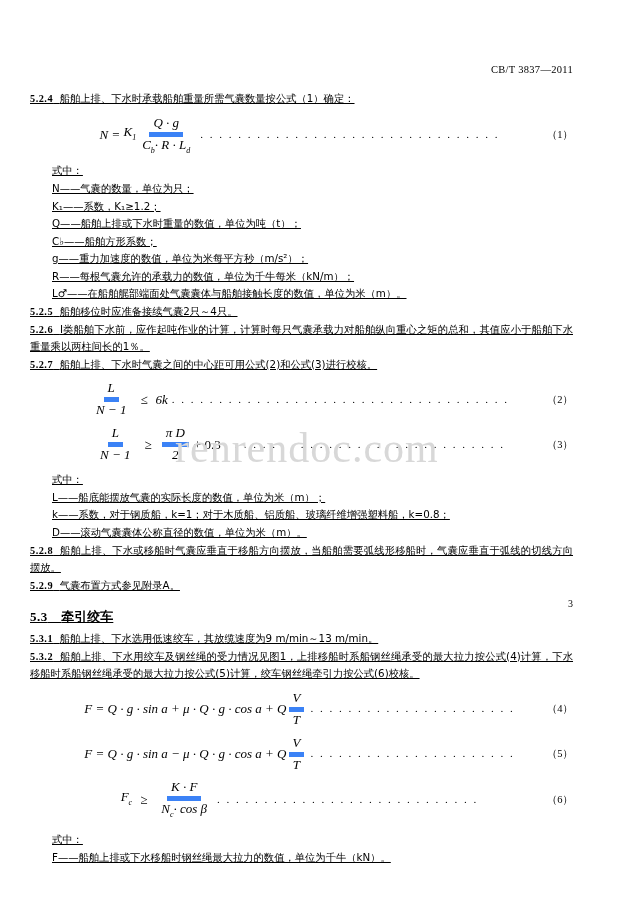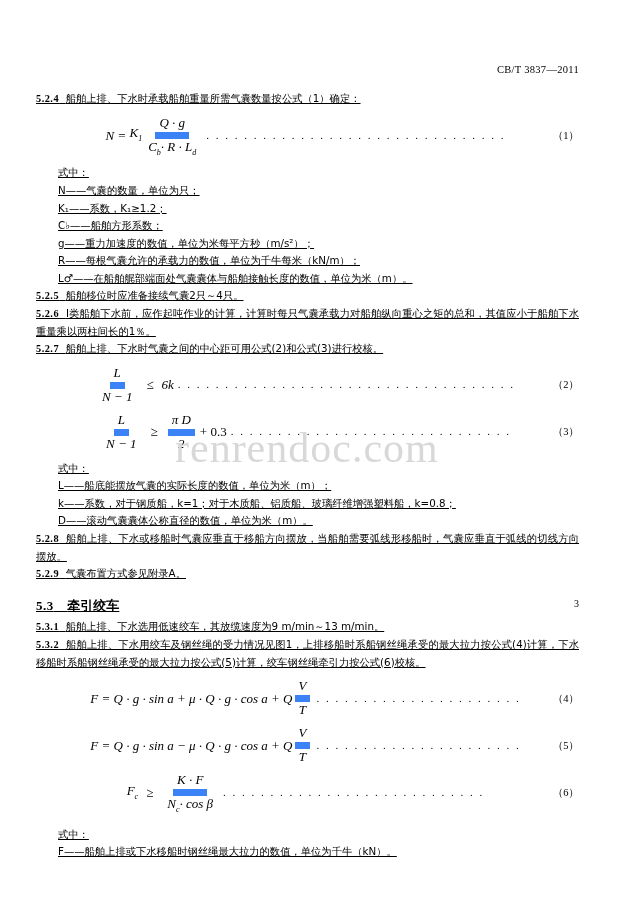--- a/index.html
+++ b/index.html
@@ -13,21 +13,21 @@
     height: 916px;
     background: #ffffff;
     margin: 0 auto;
     overflow: hidden;
     font-family: "DejaVu Sans", "Liberation Sans", sans-serif;
     color: #000;
     box-sizing: border-box;
   }
   .content {
     position: absolute;
-    left: 36px;
+    left: 30px;
     top: 0;
     width: 543px;
     height: 651px;
   }
   .header {
     position: absolute;
     top: 64px;
     right: 0;
     font-size: 10.5px;
     letter-spacing: 0.3px;
@@ -83,21 +83,21 @@
     display: inline-flex;
     flex-direction: column;
     align-items: center;
     justify-content: center;
     vertical-align: middle;
     margin: 0 2px;
     line-height: 1.15;
   }
   .frac .top {
     padding: 0 4px 1px 4px;
-    border-bottom: 7px solid #3b82f6;
+    border-bottom: 5px solid #3b82f6;
   }
   .frac .bot {
     padding: 1px 4px 0 4px;
   }
   .sub {
     font-size: 8px;
     vertical-align: sub;
     font-style: italic;
   }
   .rm { font-style: normal; }
@@ -180,20 +180,21 @@
             </span>
             <span class="dots">. . . . . . . . . . . . . . . . . . . . . . . . . . . . . . . .</span>
           </span>
           <span class="eqno">（1）</span>
         </div>
       </div>
 
       <p class="hang">式中：</p>
       <p class="hang">N——气囊的数量，单位为只；</p>
       <p class="hang">K₁——系数，K₁≥1.2；</p>
+      <p class="hang">Q——船舶上排或下水时重量的数值，单位为吨（t）；</p>
       <p class="hang">C♭——船舶方形系数；</p>
       <p class="hang">g——重力加速度的数值，单位为米每平方秒（m/s²）；</p>
       <p class="hang">R——每根气囊允许的承载力的数值，单位为千牛每米（kN/m）；</p>
       <p class="hang">L♂——在船舶艉部端面处气囊囊体与船舶接触长度的数值，单位为米（m）。</p>
 
       <p class="para"><span class="num bold">5.2.5</span>&nbsp;&nbsp;<span>船舶移位时应准备接续气囊2只～4只。</span></p>
       <p class="para"><span class="num bold">5.2.6</span>&nbsp;&nbsp;<span>Ⅰ类船舶下水前，应作起吨作业的计算，计算时每只气囊承载力对船舶纵向重心之矩的总和，其值应小于船舶下水重量乘以两柱间长的1％。</span></p>
       <p class="para"><span class="num bold">5.2.7</span>&nbsp;&nbsp;<span>船舶上排、下水时气囊之间的中心距可用公式(2)和公式(3)进行校核。</span></p>
 
       <div class="formula-row">

